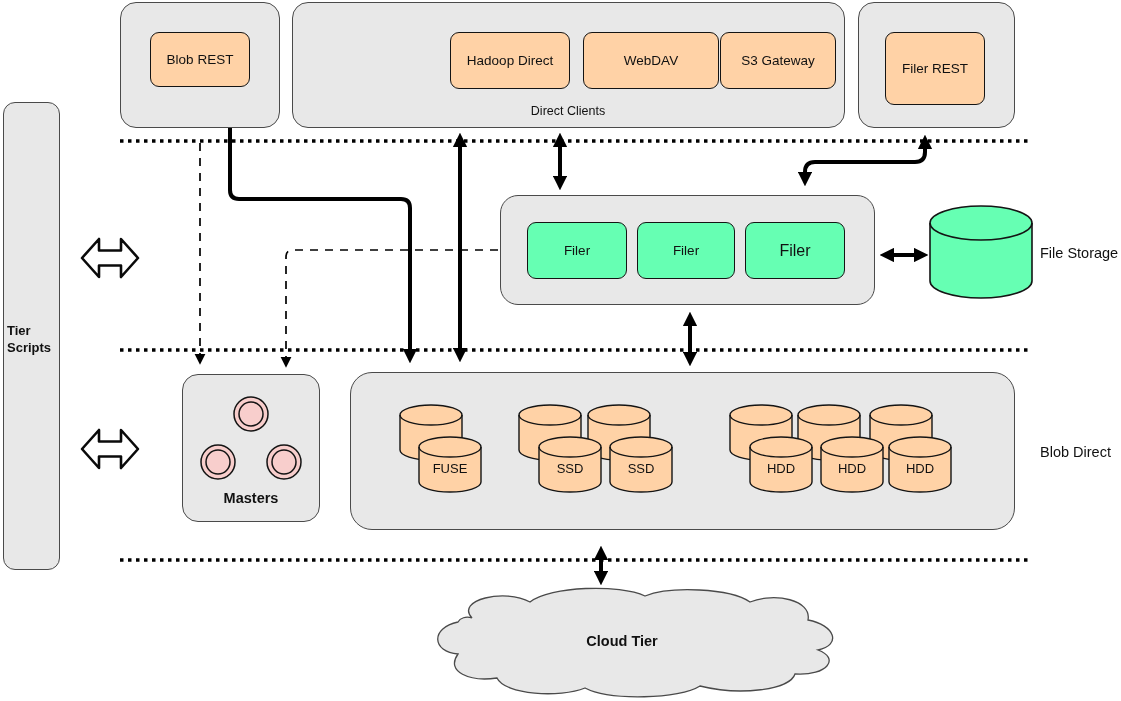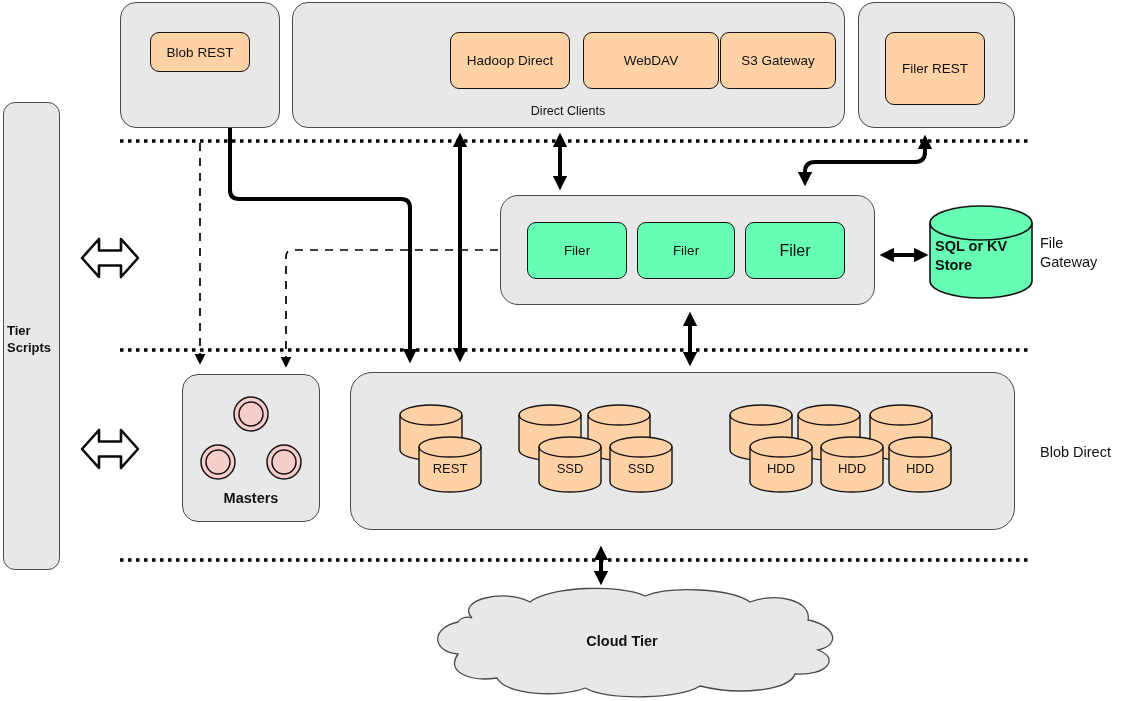--- a/index.html
+++ b/index.html
@@ -44,21 +44,21 @@
 </style>
 </head>
 <body>
 
 <div id="stage">
 
   <div class="container" style="left:3px;top:102px;width:57px;height:468px;border-radius:12px;"></div>
   <div class="lbl wrap bold" style="left:32px;top:340px;width:50px;font-size:13px;">Tier Scripts</div>
 
   <div class="container" style="left:120px;top:2px;width:160px;height:126px;"></div>
-  <div class="obox" style="left:150px;top:32px;width:100px;height:40px;">
+  <div class="obox" style="left:150px;top:32px;width:100px;height:55px;">
     <span>Blob REST</span>
   </div>
 
   <div class="container" style="left:292px;top:2px;width:553px;height:126px;"></div>
   <div class="obox" style="left:450px;top:32px;width:120px;height:57px;">
     <span>Hadoop Direct</span>
   </div>
   <div class="obox" style="left:583px;top:32px;width:136px;height:57px;">
     <span>WebDAV</span>
   </div>
@@ -81,21 +81,21 @@
   </div>
   <div class="gbox" style="left:745px;top:222px;width:100px;height:57px;font-size:16px;">
     <span>Filer</span>
   </div>
 
   <div class="container" style="left:182px;top:374px;width:138px;height:148px;"></div>
   <div class="lbl bold" style="left:251px;top:498px;font-size:14.5px;">Masters</div>
 
   <div class="container" style="left:350px;top:372px;width:665px;height:158px;border-radius:22px;"></div>
 
-  <div class="lbl wrap" style="left:1080px;top:253px;width:80px;font-size:14.5px;">File Gateway</div>
+  <div class="lbl wrap" style="left:1080px;top:253px;width:80px;font-size:14.5px;">File Storage</div>
   <div class="lbl wrap" style="left:1080px;top:452px;width:80px;font-size:14.5px;">Blob Direct</div>
 
   <svg id="links" width="1121" height="701" viewBox="0 0 1121 701">
     <defs>
       <marker id="ah-thick" viewBox="0 0 10 10" refX="7" refY="5" markerWidth="3.6" markerHeight="3.6" orient="auto-start-reverse">
         <path d="M0 0 L10 5 L0 10 Z"></path>
       </marker>
       <marker id="ah-thin" viewBox="0 0 10 10" refX="7.5" refY="5" markerWidth="6.5" markerHeight="6.5" orient="auto-start-reverse">
         <path d="M0 0 L10 5 L0 10 Z"></path>
       </marker>
@@ -161,22 +161,21 @@
              C 835 625 842 645 818 650
              C 840 658 828 676 795 674
              C 790 690 740 696 700 686
              C 680 699 610 701 585 688
              C 560 698 505 695 497 678
              C 470 682 445 672 458 654
              C 432 652 430 628 458 622
              C 460 618 466 616 472 618 Z"></path>
   </svg>
 
-  <div class="lbl over wrap bold" style="left:981px;top:256px;width:92px;font-size:14.5px;">SQL or KV Store</div>
-  <div class="lbl over" style="left:450px;top:469px;font-size:13px;">REST</div>
+  <div class="lbl over" style="left:450px;top:469px;font-size:13px;">FUSE</div>
   <div class="lbl over" style="left:570px;top:469px;font-size:13px;">SSD</div>
   <div class="lbl over" style="left:641px;top:469px;font-size:13px;">SSD</div>
   <div class="lbl over" style="left:781px;top:469px;font-size:13px;">HDD</div>
   <div class="lbl over" style="left:852px;top:469px;font-size:13px;">HDD</div>
   <div class="lbl over" style="left:920px;top:469px;font-size:13px;">HDD</div>
   <div class="lbl over bold" style="left:622px;top:641px;font-size:14.5px;">Cloud Tier</div>
 
 </div>
 
 </body></html>

